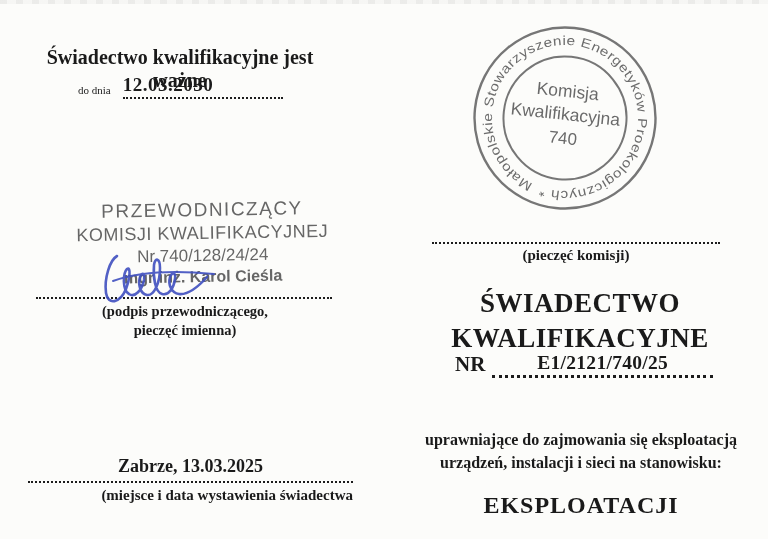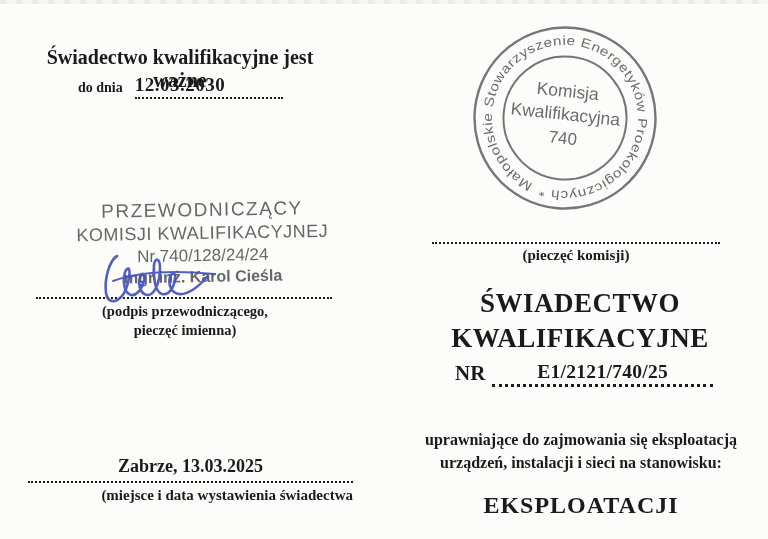--- a/index.html
+++ b/index.html
@@ -12,21 +12,21 @@
     position:absolute; left:0; top:0; width:768px; height:4px;
     background:repeating-linear-gradient(90deg,#d8d8d6 0 7px,#efefed 7px 16px);
     opacity:.45;
   }
   .abs { position:absolute; }
   .ctr { text-align:center; }
 
   
   .validity-head { left:30px; top:46px; width:300px; font-size:20px; font-weight:bold; }
   .validity-row { left:78px; top:74px; width:205px; display:flex; align-items:flex-end; }
-  .validity-label { font-size:14px; font-weight:bold; padding-bottom:3px; white-space:nowrap; }
+  .validity-label { font-size:11px; font-weight:normal; padding-bottom:3px; white-space:nowrap; }
   .validity-datebox {
     flex:1; margin-left:12px; text-align:left;
     border-bottom:2.5px dotted #1c1c1c; padding-bottom:1px;
   }
   .validity-datebox span { font-size:19px; font-weight:bold; letter-spacing:.5px; }
 
   .chairman-stamp {
     left:55px; top:198px; width:295px; text-align:center;
     font-family:"Liberation Sans", sans-serif; color:#5f5f5f;
     transform:rotate(-1deg); opacity:.95;
@@ -50,21 +50,21 @@
   .round-stamp-svg { left:468px; top:21px; width:194px; height:194px; }
   .ring-text { font-family:"Liberation Sans", sans-serif; font-size:13px; fill:#606060; letter-spacing:.4px; }
   .stamp-center { font-family:"Liberation Sans", sans-serif; fill:#5e5e5e; text-anchor:middle; }
 
   .komisji-dotted { left:432px; top:229px; width:288px; height:13px; border-bottom:2px dotted #1c1c1c; }
   .komisji-caption { left:432px; top:247px; width:288px; font-size:15px; font-weight:600; }
 
   .cert-title { left:415px; top:286px; width:330px; font-size:27px; font-weight:bold;
                 letter-spacing:.5px; line-height:35px; }
 
-  .nr-row { left:455px; top:352px; width:258px; display:flex; align-items:flex-start;margin-top:9px; }
+  .nr-row { left:455px; top:352px; width:258px; display:flex; align-items:flex-start; }
   .nr-label { font-size:21px; font-weight:bold; padding-bottom:1px; }
   .nr-box { flex:1; margin-left:7px; text-align:center; border-bottom:3px dotted #1c1c1c; padding-bottom:1px; }
   .nr-box span { font-size:19.5px; font-weight:bold; letter-spacing:.3px; }
 
   .authz-text { left:405px; top:428px; width:352px; font-size:16px; font-weight:bold; line-height:23px; }
   .position-title { left:405px; top:492px; width:352px; font-size:24px; font-weight:bold; letter-spacing:1px; }
 </style>
 </head>
 <body>
 

